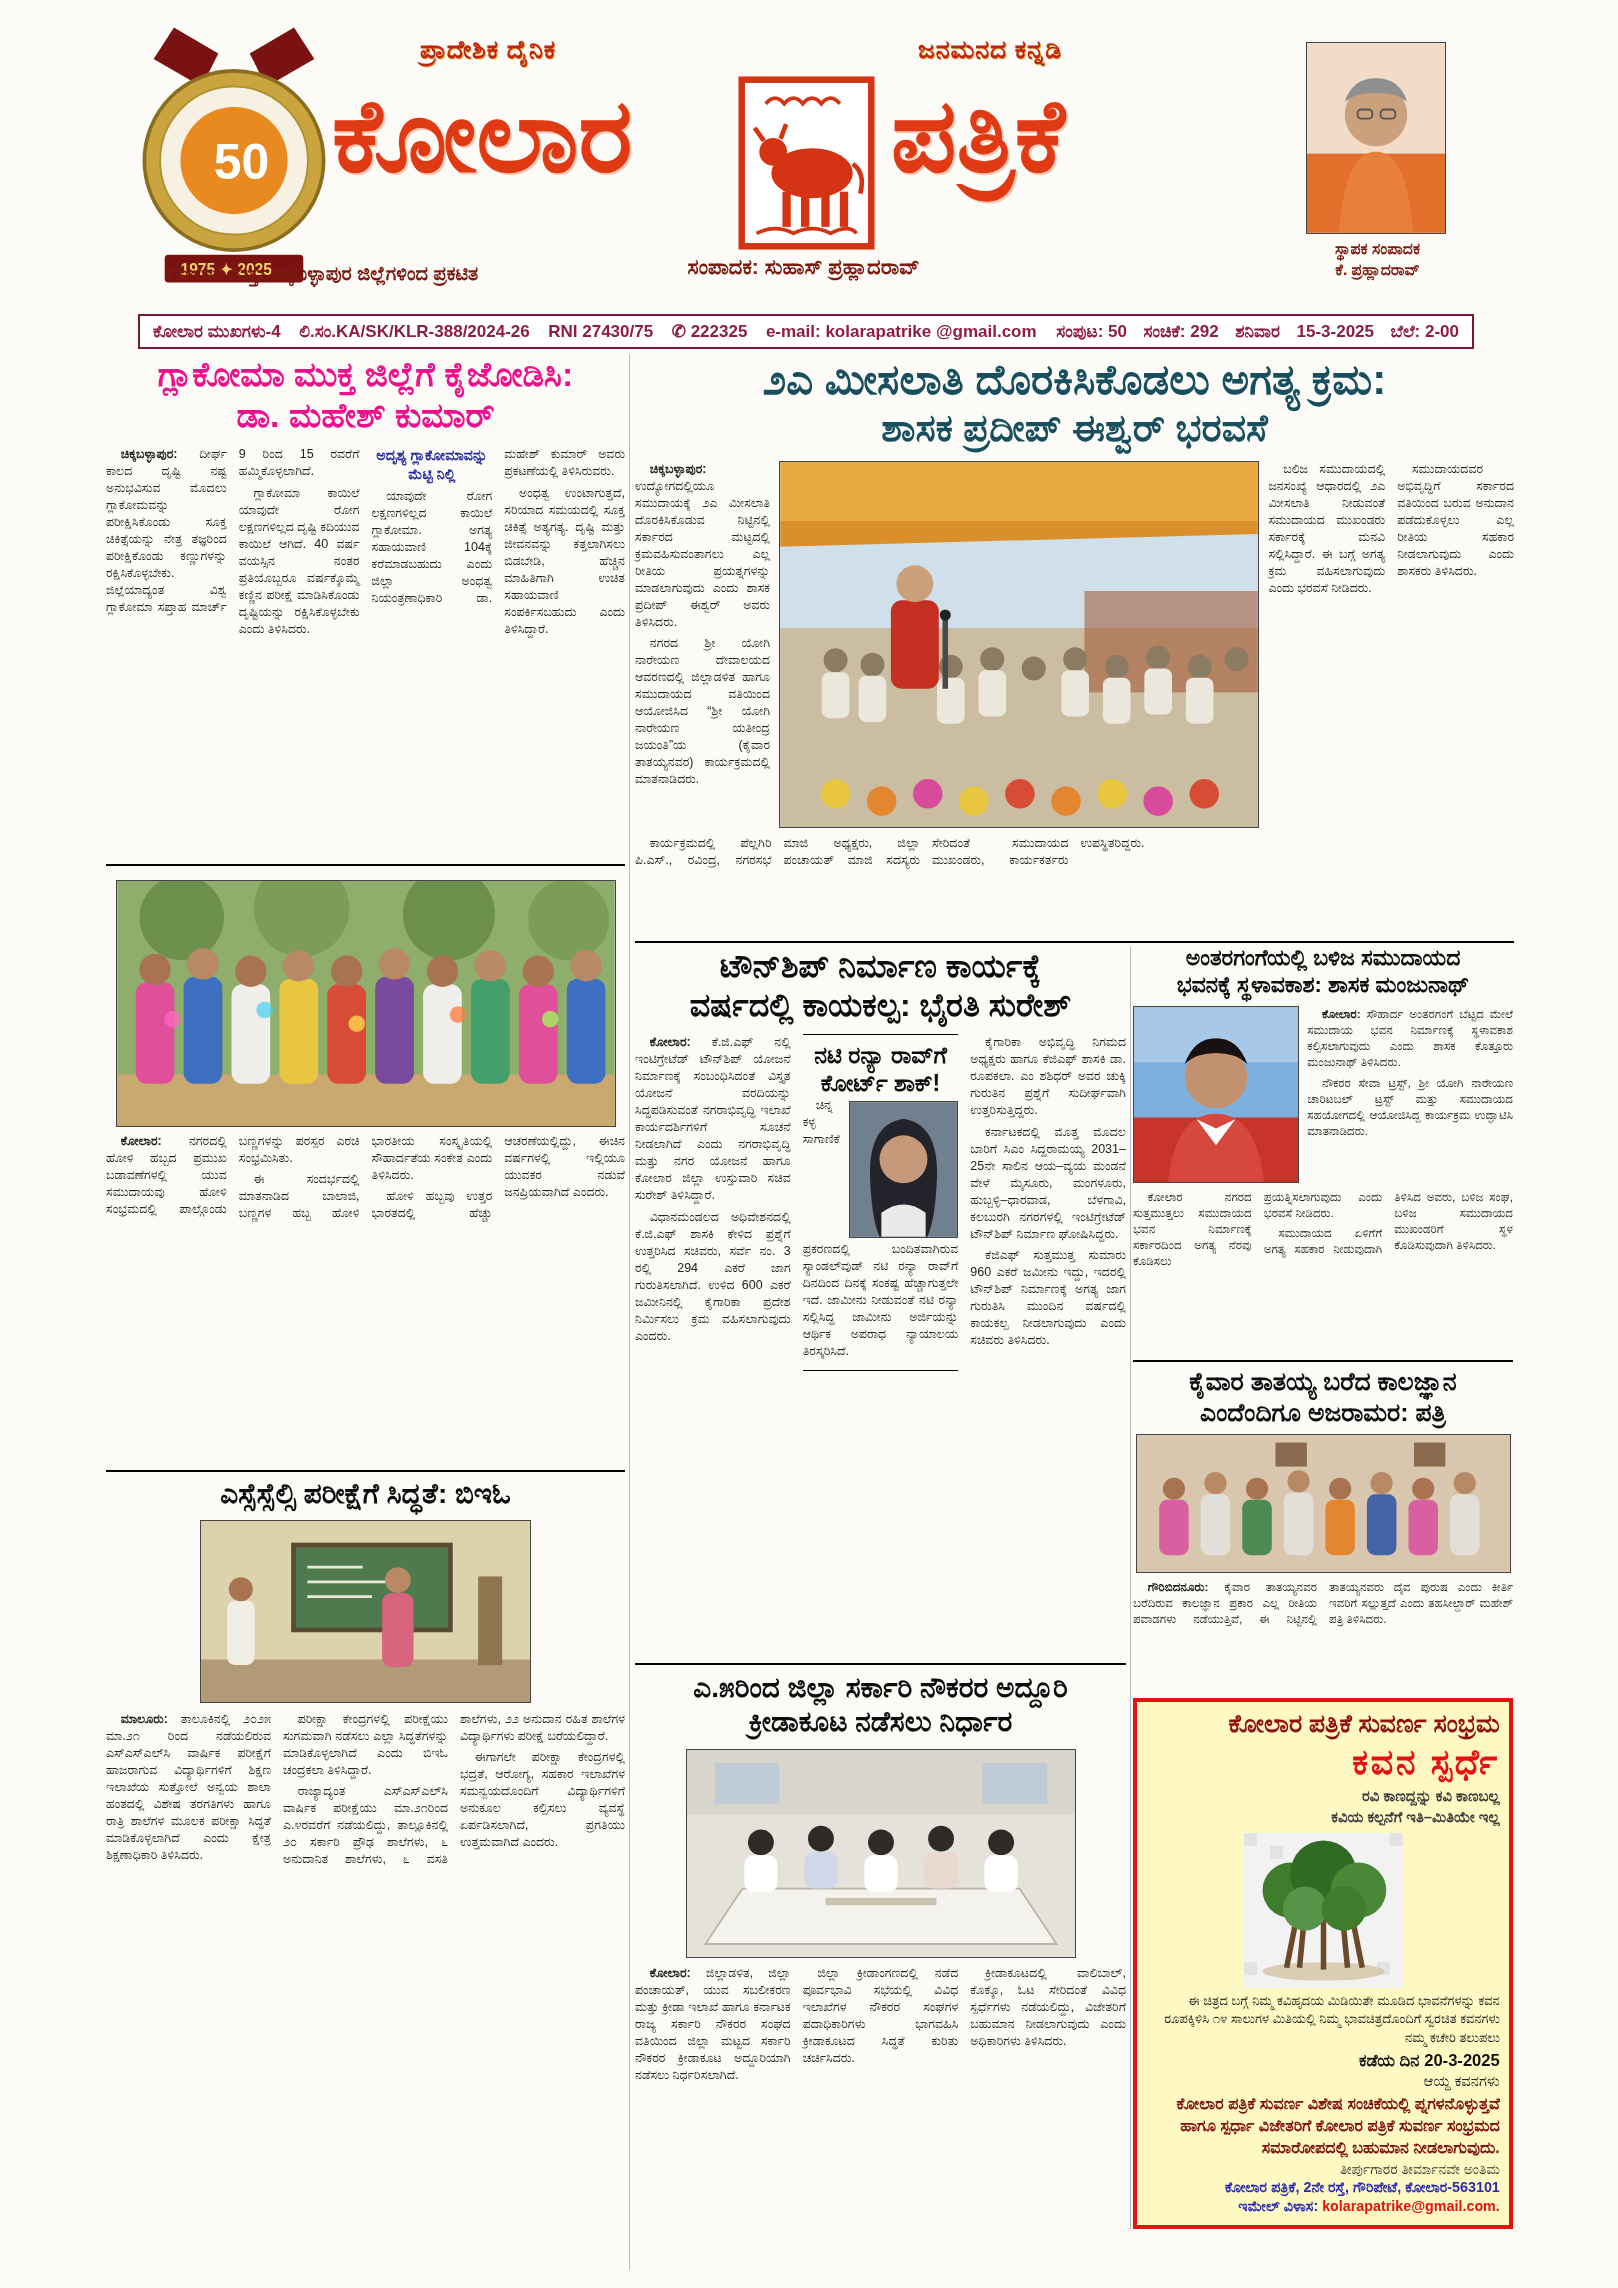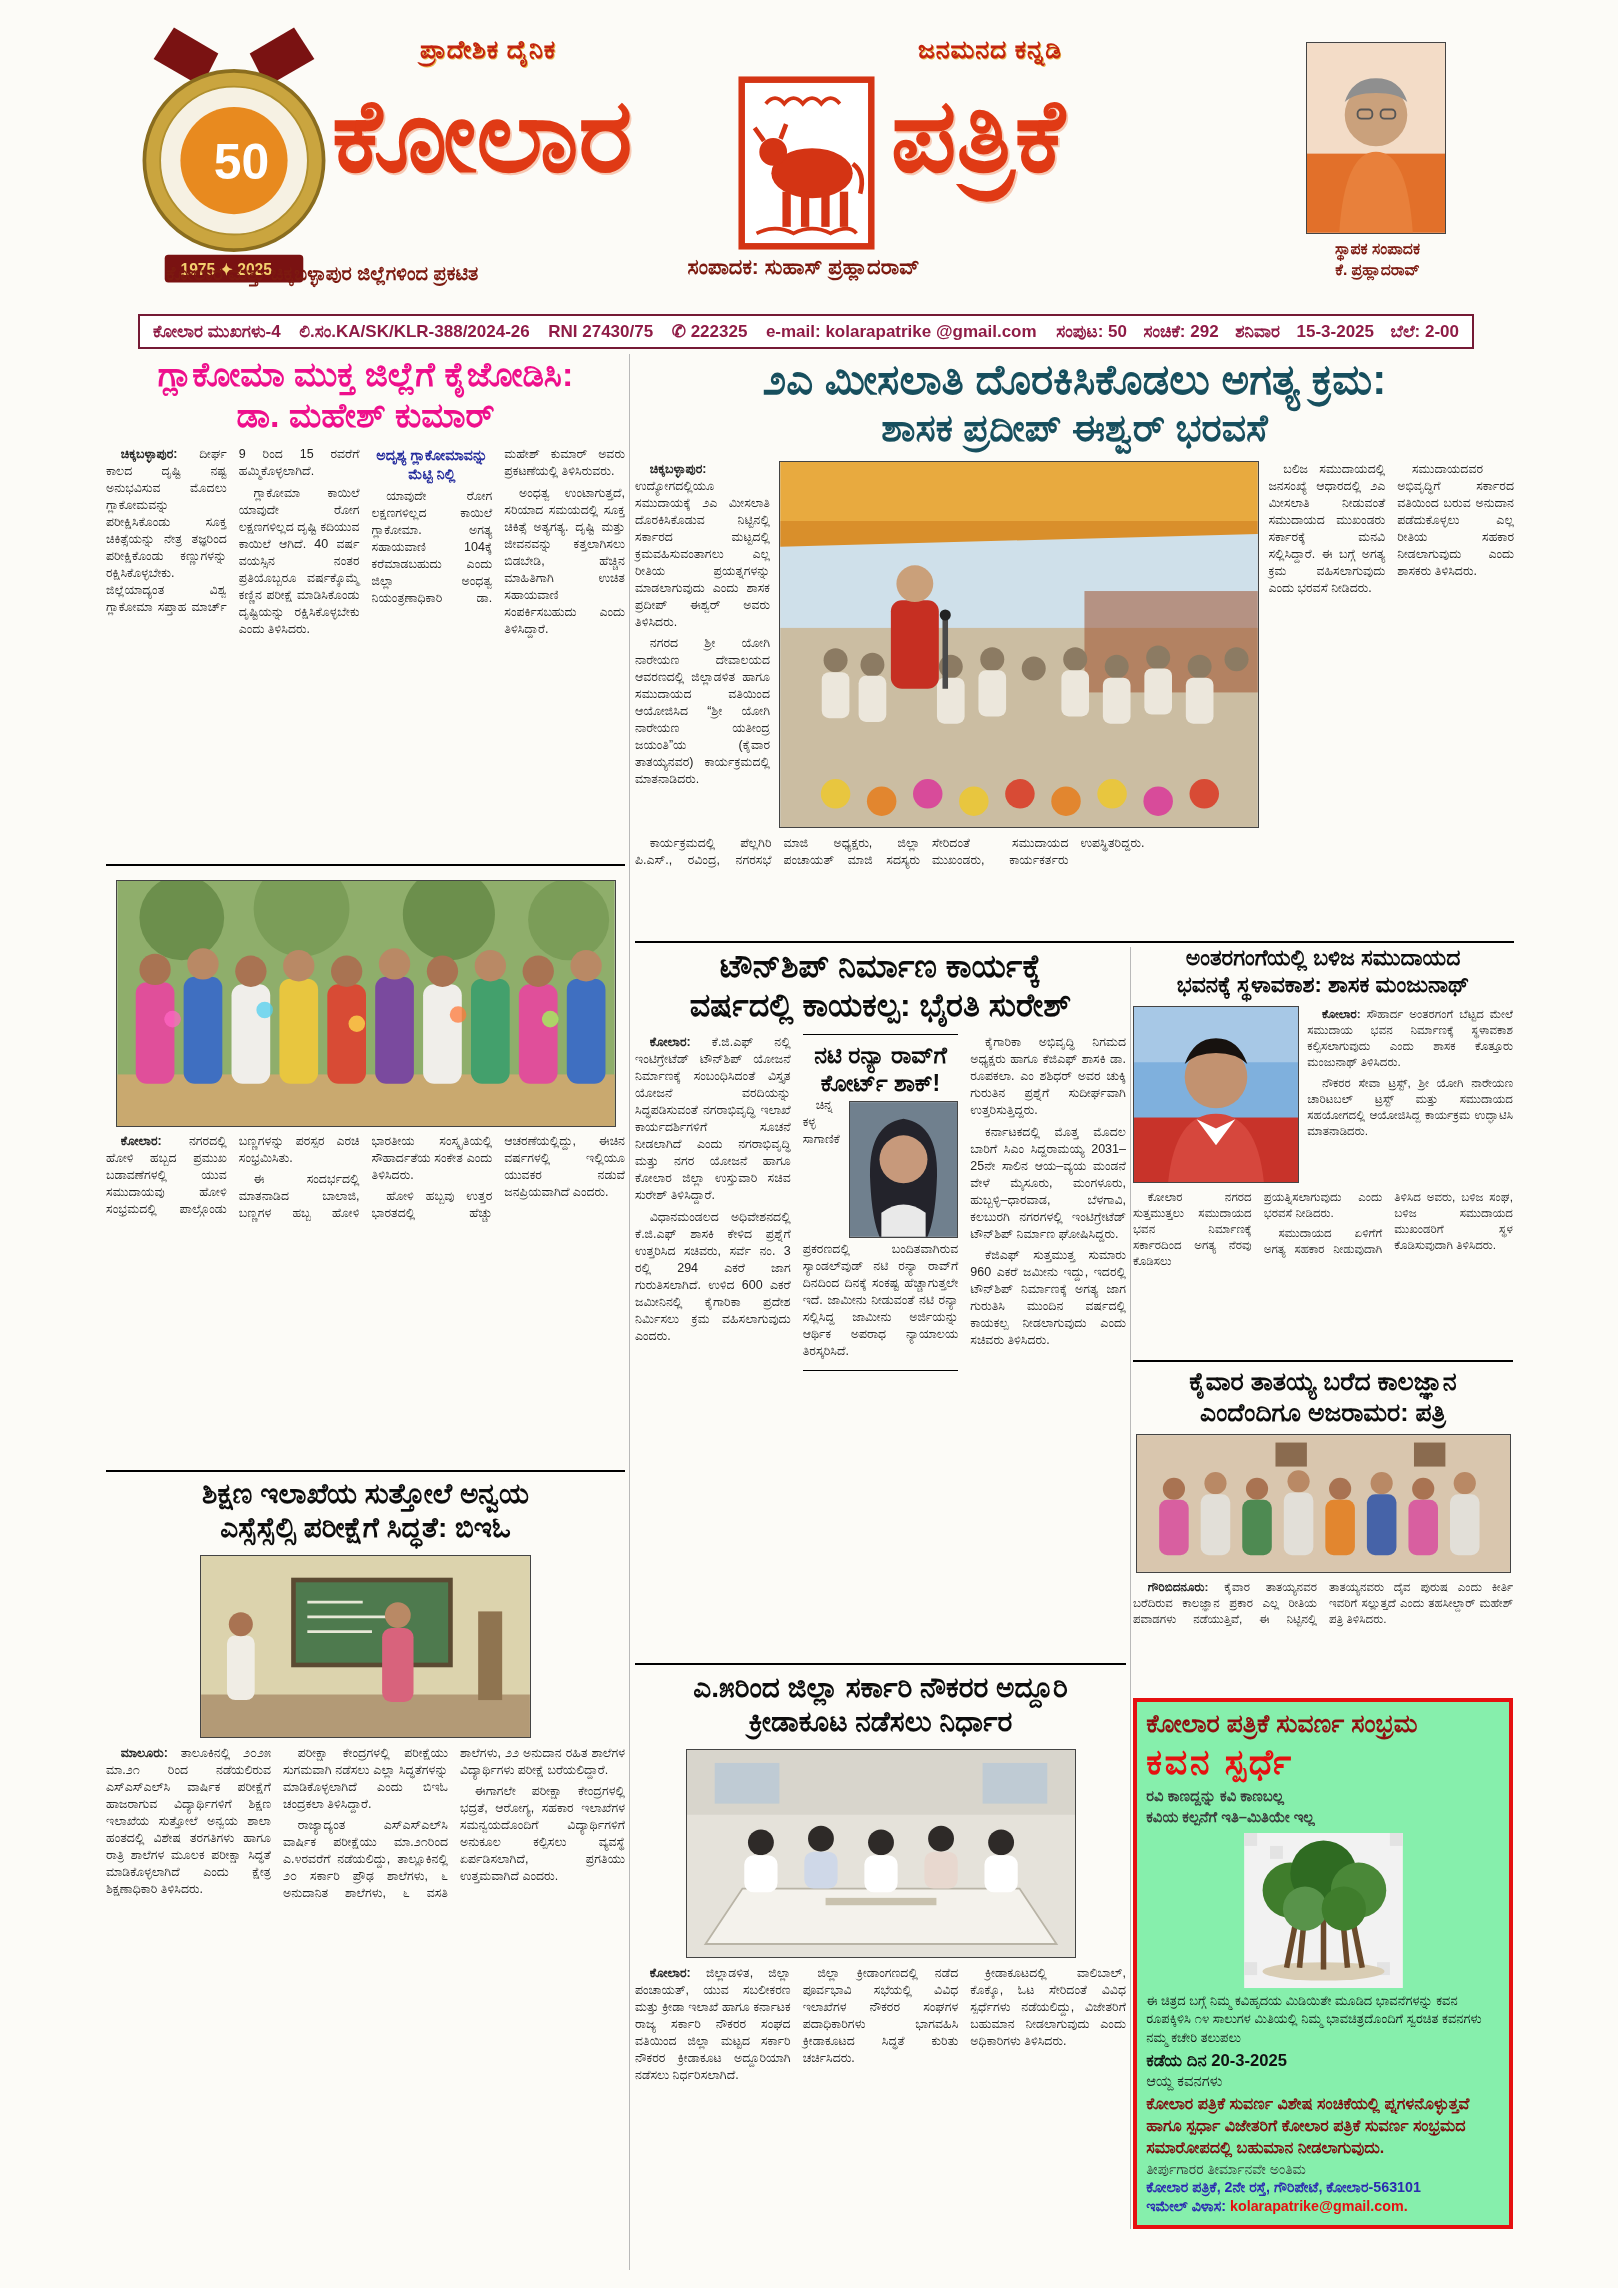--- a/index.html
+++ b/index.html
@@ -41,22 +41,22 @@
   .vrule{background:#b9b9b9;}
   
   .sub-article{border-top:1.8px solid #000;border-bottom:1.8px solid #000;
                padding:5.5px 0;margin:3.7px 0;break-inside:avoid;}
   .sub-article .hl{font-size:23px;}
   .sub-photo{float:right;width:107px;height:135px;margin:3.7px 0 3.7px 6.5px;}
   
   .ag-top{display:flex;gap:8.3px;}
   .ag-top .body-text{flex:1;}
   
-  .kavana{border:4.6px solid #e61010;background:#86efac;box-sizing:border-box;
-          text-align:left;padding:7.4px 9.2px;}
+  .kavana{border:4.6px solid #e61010;background:#fef9c3;box-sizing:border-box;
+          text-align:right;padding:7.4px 9.2px;}
   .kv-t1{font-size:25px;font-weight:800;color:#8f0f0f;}
   .kv-t2{font-size:35px;font-weight:800;color:#e61010;letter-spacing:2.8px;margin:2.8px 0;}
   .kv-poem{font-size:14.8px;font-weight:bold;color:#3a3a3a;line-height:1.4;}
   .kv-body{font-size:13px;color:#111;line-height:1.45;margin-top:3.7px;}
   .kv-deadline{font-size:16.6px;font-weight:800;color:#111;margin-top:2.8px;}
   .kv-sel{font-size:14.8px;color:#222;margin-top:1.8px;}
   .kv-bold{font-size:16px;font-weight:800;color:#7e0d0d;line-height:1.38;margin-top:2.8px;}
   .kv-final{font-size:14px;color:#333;margin-top:1.8px;}
   .kv-addr{font-size:14.3px;font-weight:bold;color:#2b2bb0;margin-top:1.8px;}
   .kv-email a{color:#e61010;text-decoration:none;font-weight:bold;}
@@ -265,21 +265,20 @@
     </div>
     <div class="body-text cols4" style="height:231px;">
       <p><span class="dl">ಕೋಲಾರ:</span> <span>ನಗರದಲ್ಲಿ ಹೋಳಿ ಹಬ್ಬದ ಪ್ರಮುಖ ಬಡಾವಣೆಗಳಲ್ಲಿ ಯುವ ಸಮುದಾಯವು ಹೋಳಿ ಸಂಭ್ರಮದಲ್ಲಿ ಪಾಲ್ಗೊಂಡು ಬಣ್ಣಗಳನ್ನು ಪರಸ್ಪರ ಎರಚಿ ಸಂಭ್ರಮಿಸಿತು.</span></p>
       <p>ಈ ಸಂದರ್ಭದಲ್ಲಿ ಮಾತನಾಡಿದ ಬಾಲಾಜಿ, ಬಣ್ಣಗಳ ಹಬ್ಬ ಹೋಳಿ ಭಾರತೀಯ ಸಂಸ್ಕೃತಿಯಲ್ಲಿ ಸೌಹಾರ್ದತೆಯ ಸಂಕೇತ ಎಂದು ತಿಳಿಸಿದರು.</p>
       <p>ಹೋಳಿ ಹಬ್ಬವು ಉತ್ತರ ಭಾರತದಲ್ಲಿ ಹೆಚ್ಚು ಆಚರಣೆಯಲ್ಲಿದ್ದು, ಈಚಿನ ವರ್ಷಗಳಲ್ಲಿ ಇಲ್ಲಿಯೂ ಯುವಕರ ನಡುವೆ ಜನಪ್ರಿಯವಾಗಿದೆ ಎಂದರು.</p>
     </div>
   </div>
 
   <div class="abs" style="left:106px;top:1477px;width:519px;height:792px;">
     <div class="hl hl-black" style="font-size:28px;">
-      <div>ಶಿಕ್ಷಣ ಇಲಾಖೆಯ ಸುತ್ತೋಲೆ ಅನ್ವಯ</div>
       <div>ಎಸ್ಸೆಸ್ಸೆಲ್ಸಿ ಪರೀಕ್ಷೆಗೆ ಸಿದ್ಧತೆ: ಬಿಇಓ</div>
     </div>
     <div class="photo" style="width:329px;height:181px;margin:9.2px auto 7.4px;">
       <svg width="329" height="181" viewBox="0 0 356 196">
         <rect width="356" height="196" fill="#dcd3ad"></rect>
         <rect y="150" width="356" height="46" fill="#b39a76"></rect>
         <rect x="100" y="26" width="170" height="92" fill="#4e7a4e" stroke="#5b4a32" stroke-width="5"></rect>
         <path d="M115 50 h60 M115 66 h90 M115 82 h70" stroke="#e8e8d8" stroke-width="3"></path>
         <rect x="28" y="86" width="30" height="70" rx="9" fill="#f0ede5"></rect>
           <circle cx="43" cy="74" r="13" fill="#a97352"></circle>

